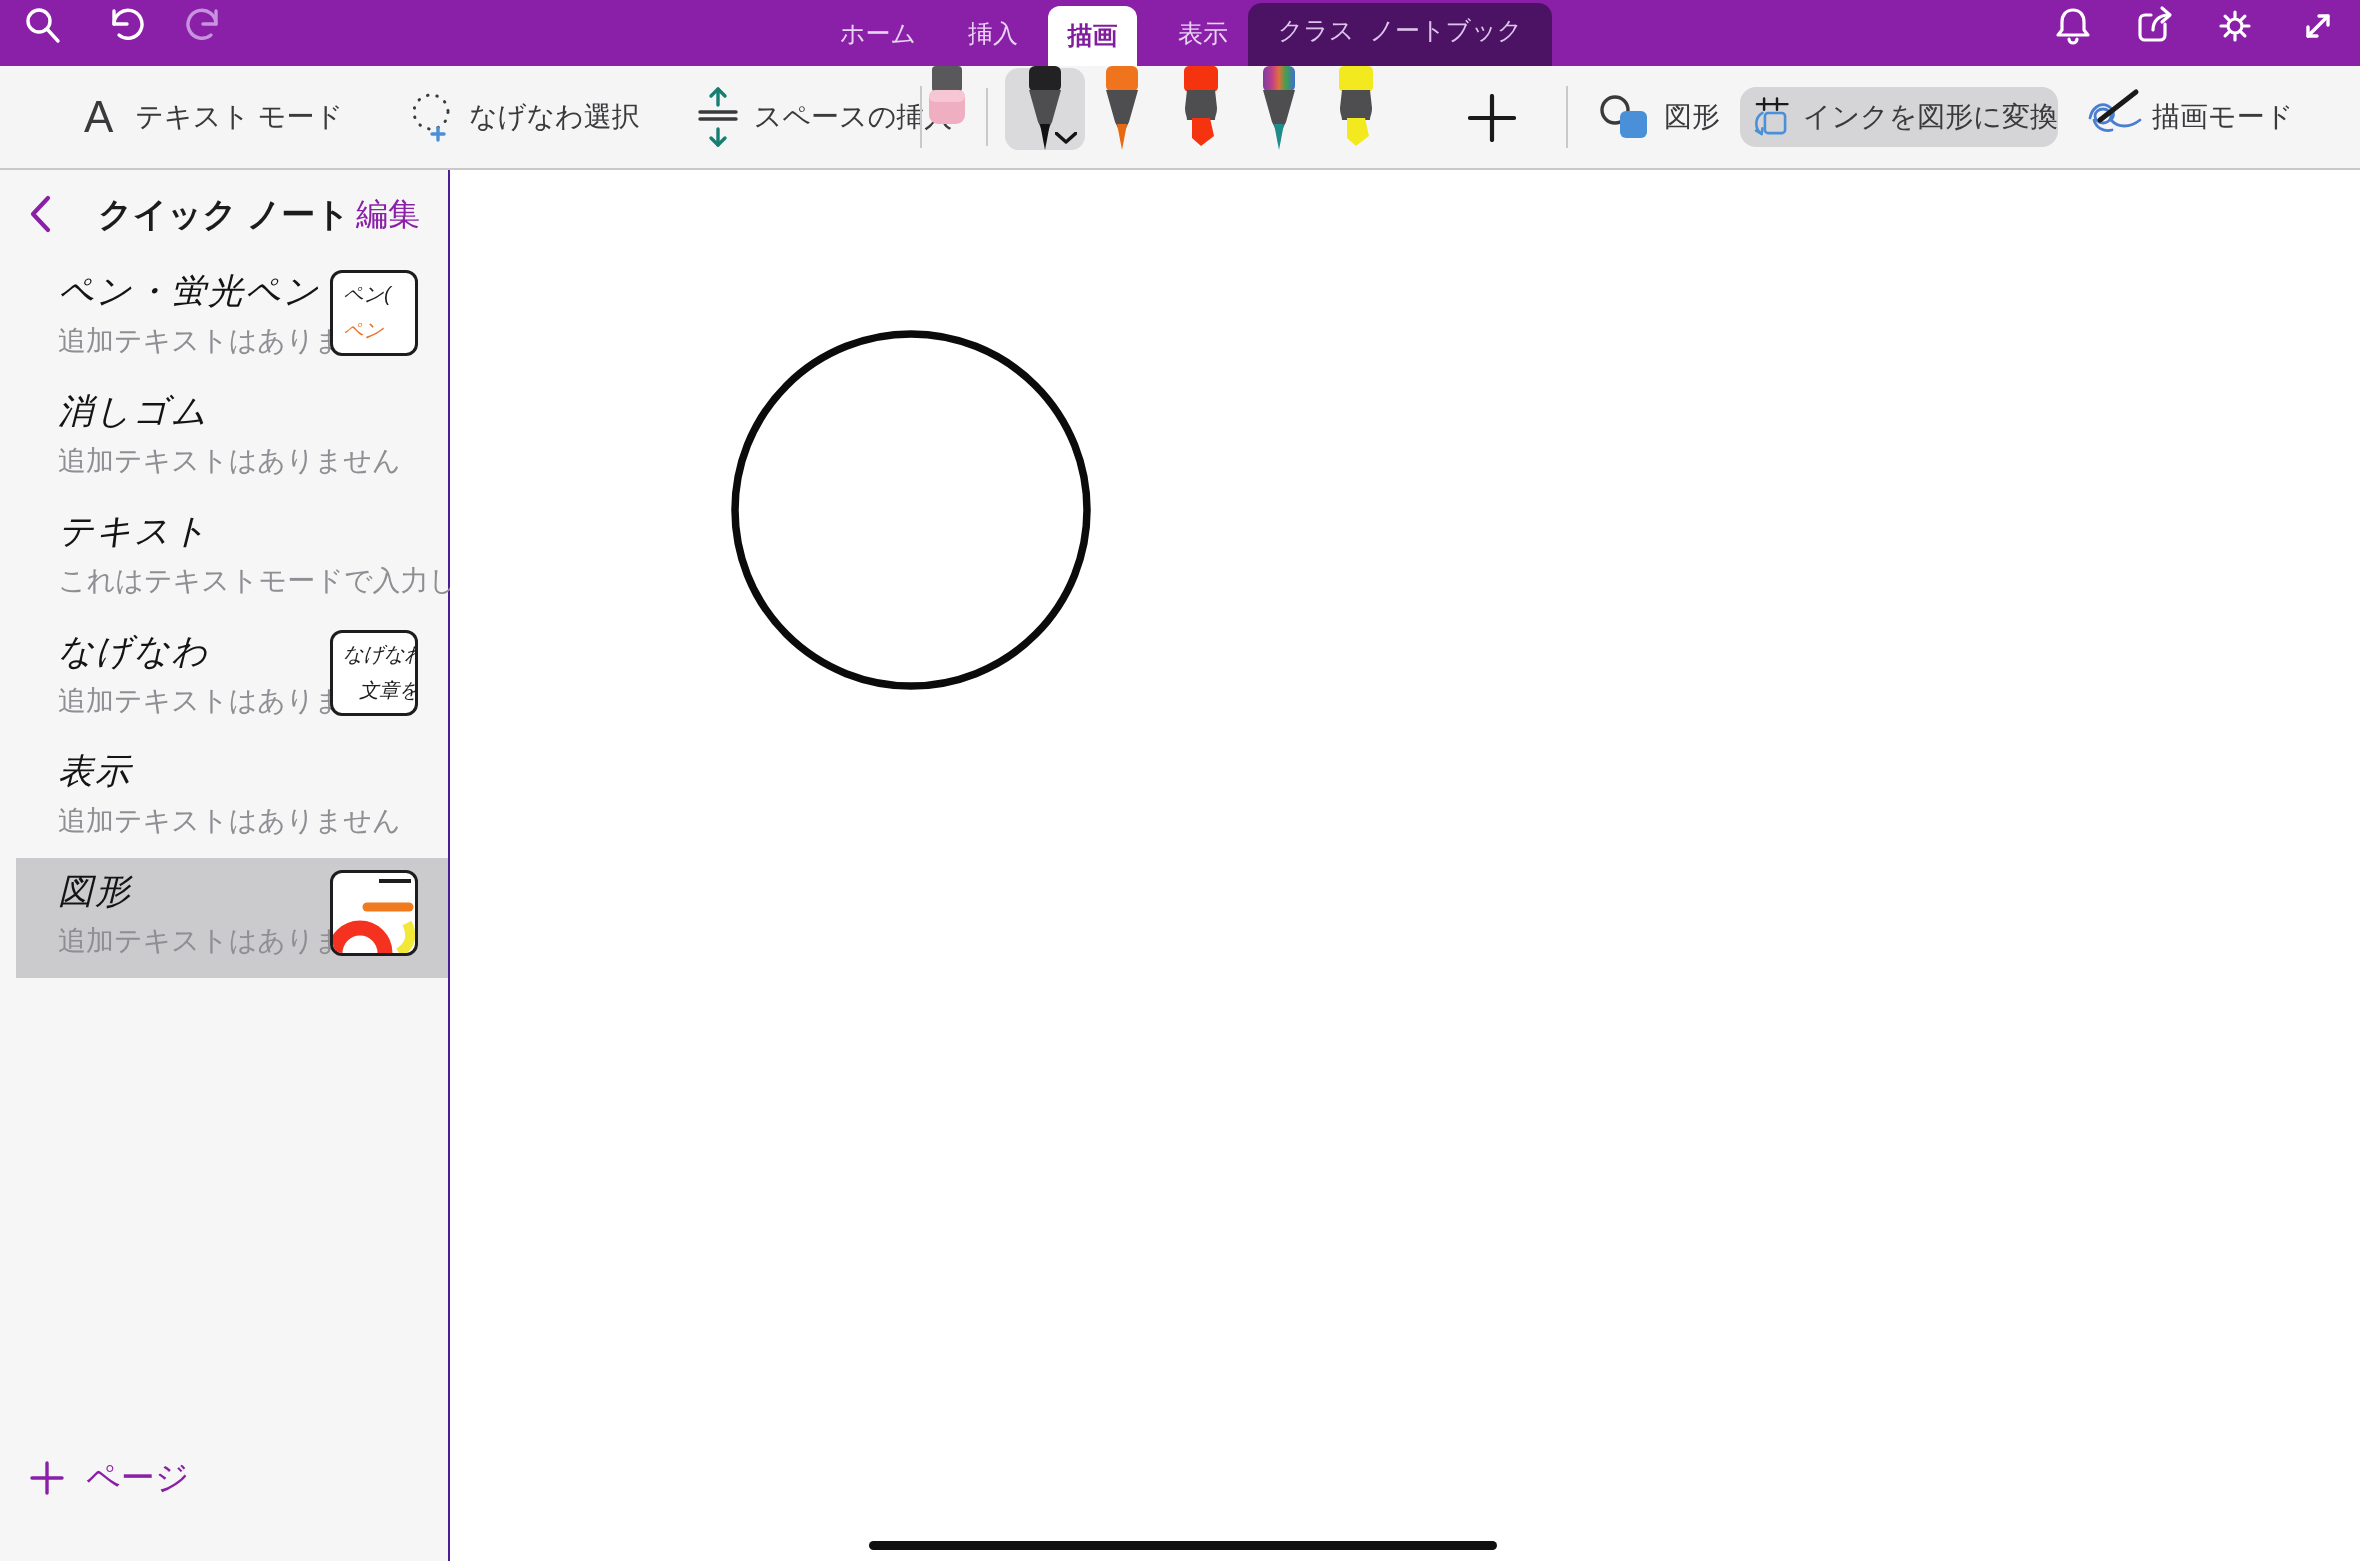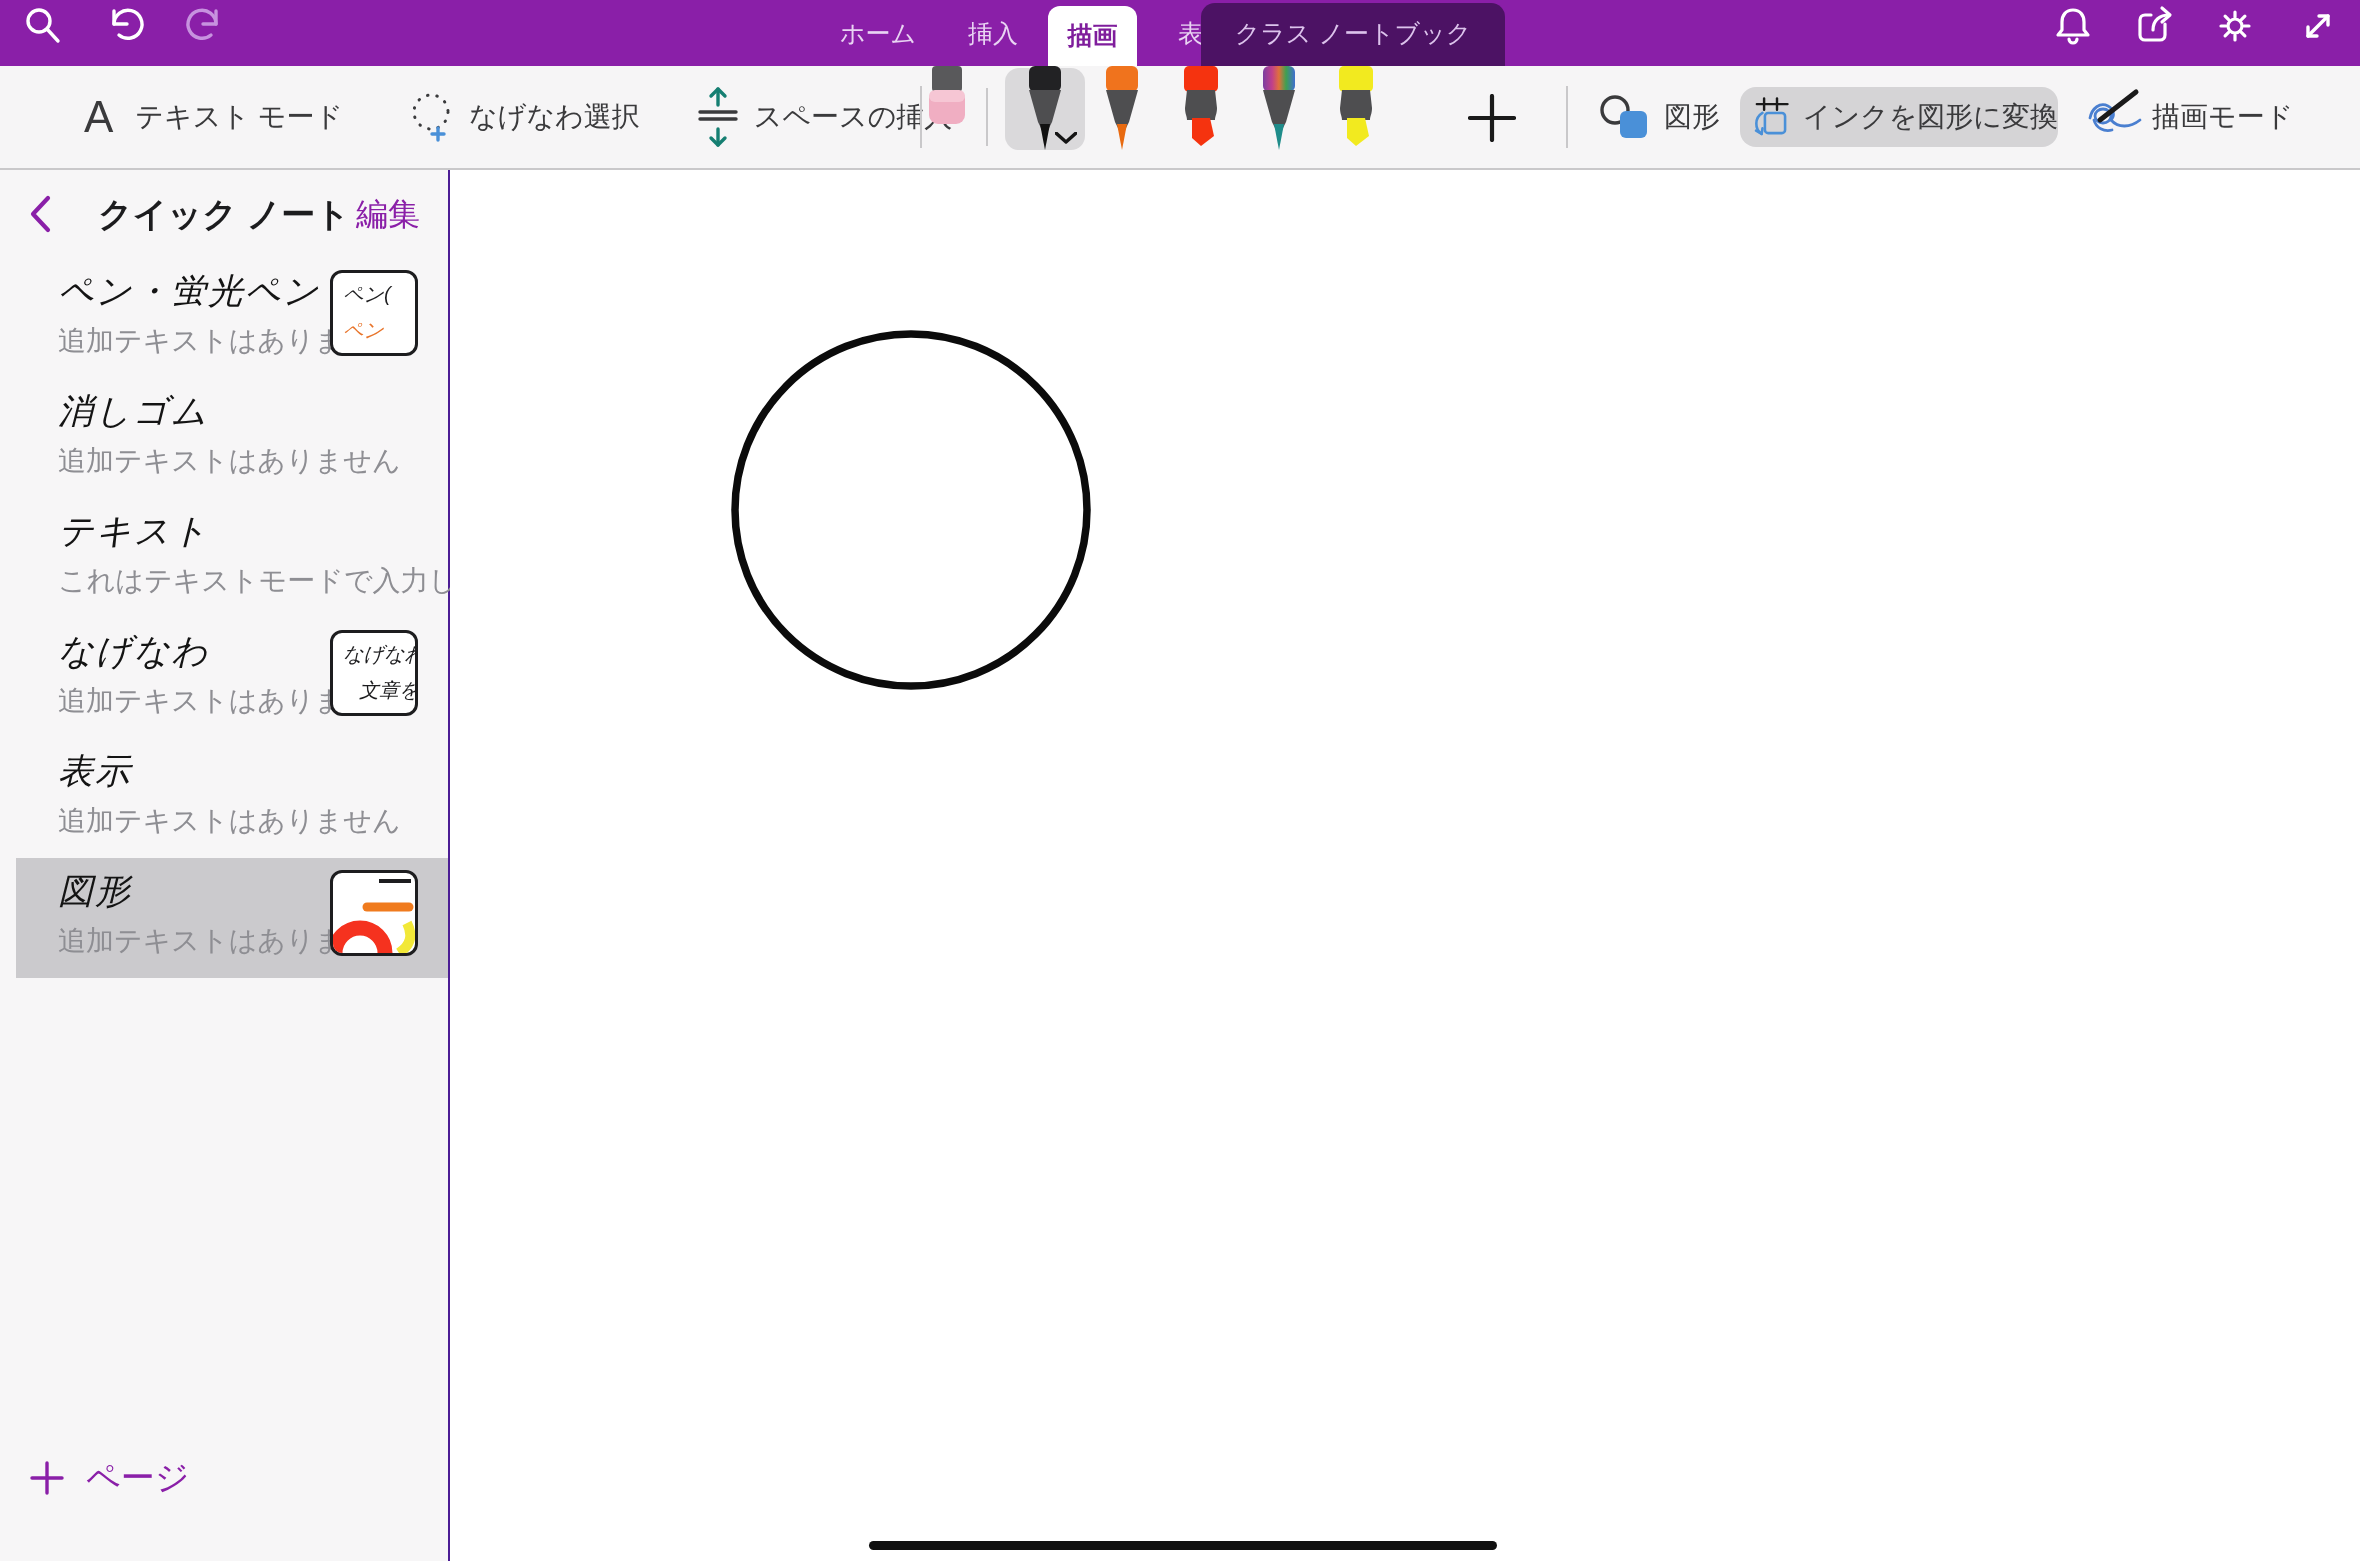--- a/index.html
+++ b/index.html
@@ -82,21 +82,21 @@
         <path d="M32 20 A14 14 0 1 0 27 31"></path>
           <polyline points="32,7 32,20 19,20"></polyline>
       </g>
     </svg>
   </div>
 
   <div class="tab" style="left:828px;width:100px;">ホーム</div>
   <div class="tab" style="left:943px;width:100px;">挿入</div>
   <div class="tab tab-active" style="left:1048px;width:89px;">描画</div>
   <div class="tab" style="left:1153px;width:100px;">表示</div>
-  <div class="tab tab-dark" style="left:1201px;width:304px;">クラス ノートブック</div>
+  <div class="tab tab-dark" style="left:1248px;width:304px;font-family:Liberation Mono, monospace;">クラス ノートブック</div>
 
   <div class="tb-btn" style="left:2051px;">
     <svg width="44" height="44" viewBox="0 0 44 44">
       <g fill="none" stroke="#ffffff" stroke-width="3.2" stroke-linecap="round" stroke-linejoin="round">
         <path d="M22 6 C15 6 11 11 11 18 L11 26 L7 31 L37 31 L33 26 L33 18 C33 11 29 6 22 6 Z"></path>
         <path d="M18 35 a4 4 0 0 0 8 0"></path>
       </g>
     </svg>
   </div>
   <div class="tb-btn" style="left:2133px;">

